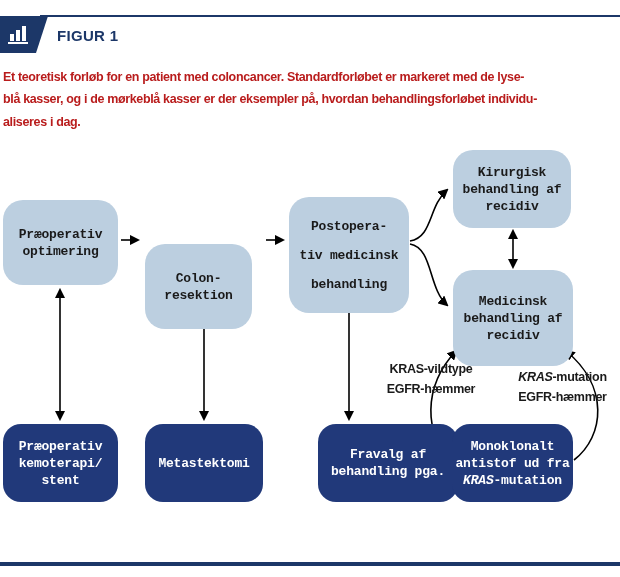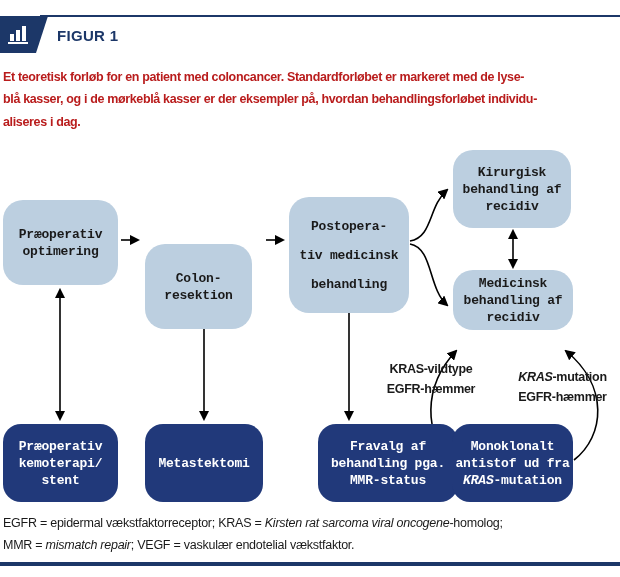--- a/index.html
+++ b/index.html
@@ -90,54 +90,49 @@
     <div class="box std" style="left:289px;top:57px;width:120px;height:116px;gap:12px;">
         <div>Postopera-</div>
         <div>tiv medicinsk</div>
         <div>behandling</div>
       </div>
     <div class="box std" style="left:453px;top:10px;width:118px;height:78px;">
         <div>Kirurgisk</div>
         <div>behandling af</div>
         <div>recidiv</div>
       </div>
-    <div class="box std" style="left:453px;top:130px;width:120px;height:60px;">
+    <div class="box std" style="left:453px;top:130px;width:120px;height:96px;">
         <div>Medicinsk</div>
         <div>behandling af</div>
         <div>recidiv</div>
       </div>
 
     <div class="box ind" style="left:3px;top:284px;width:115px;height:78px;">
         <div>Præoperativ</div>
         <div>kemoterapi/</div>
         <div>stent</div>
       </div>
     <div class="box ind" style="left:145px;top:284px;width:118px;height:78px;">
         <div>Metastektomi</div>
       </div>
     <div class="box ind" style="left:290px;top:284px;width:140px;height:78px;margin-left:28px;">
         <div>Fravalg af</div>
         <div>behandling pga.</div>
-        <div>MMR-status</div>
       </div>
     <div class="box ind" style="left:452px;top:284px;width:121px;height:78px;">
         <div>Monoklonalt</div>
         <div>antistof ud fra</div>
         <div><i>KRAS</i><span>-mutation</span></div>
       </div>
 
     <div class="anno" style="left:374px;top:219px;width:114px;">
         <div>KRAS-vildtype</div>
         <div>EGFR-hæmmer</div>
       </div>
     <div class="anno" style="left:505px;top:227px;width:115px;">
         <div><i>KRAS</i><span>-mutation</span></div>
         <div>EGFR-hæmmer</div>
       </div>
   </div>
 
-  <div class="footnote">
-      <div><span>EGFR = epidermal vækstfaktorreceptor; KRAS = </span><i>Kirsten rat sarcoma viral oncogene</i><span>-homolog;</span></div>
-      <div><span>MMR = </span><i>mismatch repair</i><span>; VEGF = vaskulær endotelial vækstfaktor.</span></div>
-    </div>
 
   <div class="bottom-rule"></div>
 </div>
 
 </body></html>

